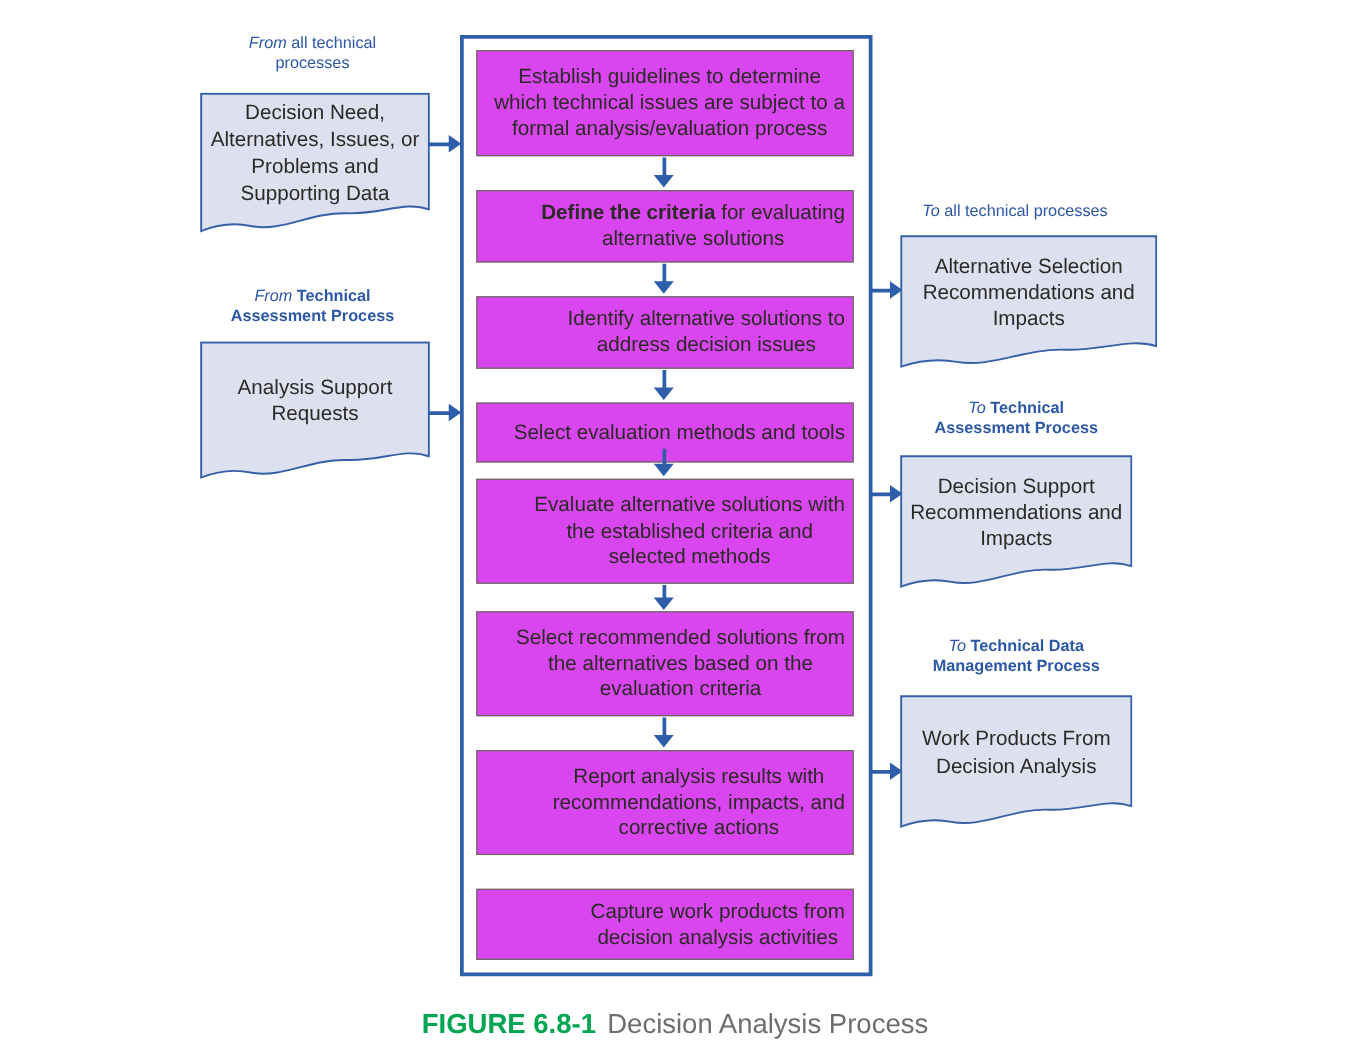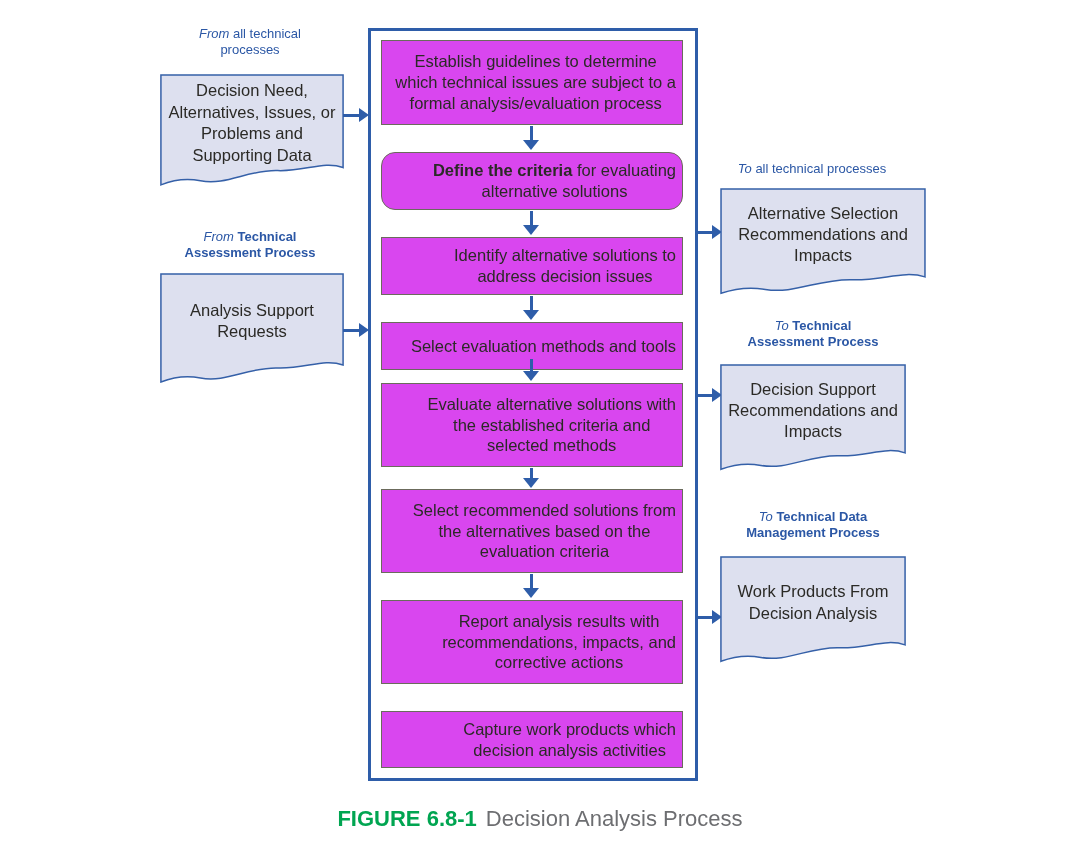--- a/index.html
+++ b/index.html
@@ -100,21 +100,21 @@
   <div class="step" style="top:40px; height:85px;">
       <p><span>Establish guidelines to determine
 which technical issues are subject to a
 formal analysis/evaluation process</span></p>
     </div>
   <div class="varrow" style="left:523px; top:126px; height:24px;">
       <i class="stem"></i>
       <i class="head"></i>
     </div>
 
-  <div class="step" style="top:152px; height:58px;border-radius:14px;">
+  <div class="step" style="top:152px; height:58px;">
       <p><span class="b">Define the criteria</span><span> for evaluating
 alternative solutions</span></p>
     </div>
   <div class="varrow" style="left:523px; top:211px; height:24px;">
       <i class="stem"></i>
       <i class="head"></i>
     </div>
 
   <div class="step" style="top:237px; height:58px;">
       <p><span>Identify alternative solutions to
@@ -153,21 +153,21 @@
       <i class="head"></i>
     </div>
 
   <div class="step" style="top:600px; height:84px;">
       <p><span>Report analysis results with
 recommendations, impacts, and
 corrective actions</span></p>
     </div>
 
   <div class="step" style="top:711px; height:57px;">
-      <p><span>Capture work products which
+      <p><span>Capture work products from
 decision analysis activities</span></p>
     </div>
 
   <div class="io-label" style="left:692px; top:161px; width:240px;"><span class="io-prefix">To</span><span class="io-rest"> all technical processes</span></div>
 
   <div class="harrow" style="left:696px; top:225px;">
       <i class="stem"></i>
       <i class="head"></i>
     </div>
 

